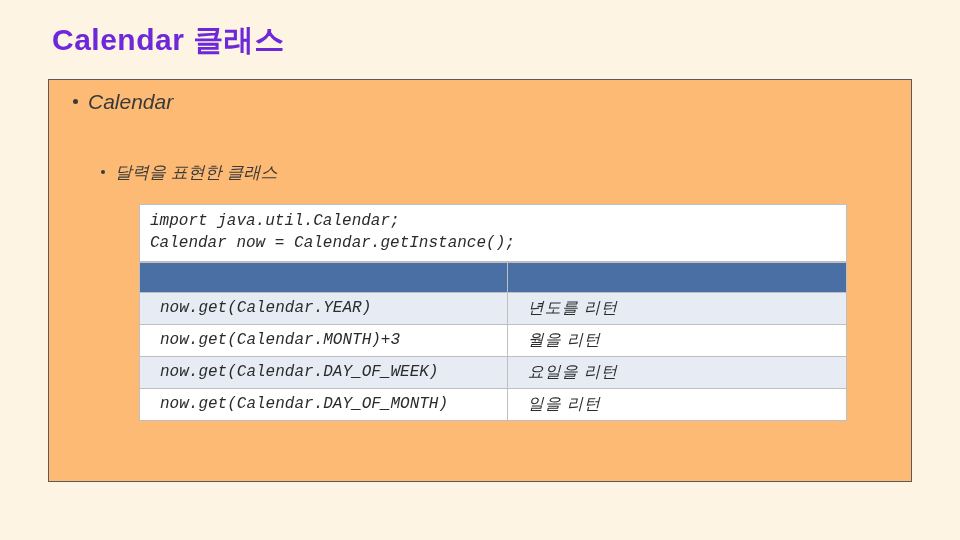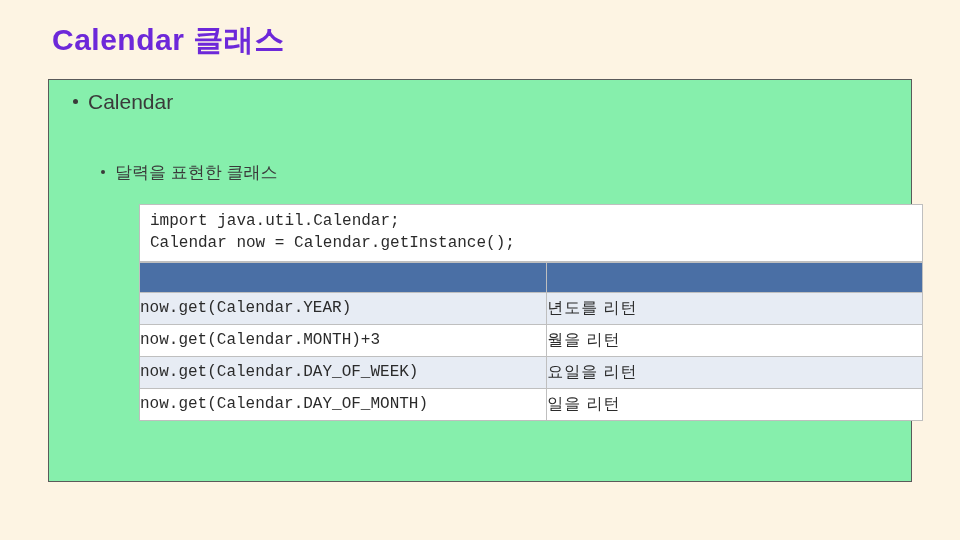--- a/index.html
+++ b/index.html
@@ -12,22 +12,23 @@
   .title {
     font-size: 30px;
     font-weight: 600;
     color: #6d28d9;
     letter-spacing: 0.5px;
     margin-bottom: 18px;
     margin-left: 4px;
   }
   .panel {
     border: 1px solid #5a5a5a;
-    background: #86efac;
+    background: #fdba74;
     padding: 10px 18px 60px 18px;
+    font-style: italic;
   }
   .h2 {
     font-size: 21px;
     color: #3a3a3a;
     margin-left: 6px;
     margin-bottom: 6px;
   }
   .bullet-dot {
     display: inline-block;
     width: 5px; height: 5px;
@@ -51,21 +52,21 @@
     width: 4px; height: 4px;
     background: #3a3a3a;
     border-radius: 50%;
     vertical-align: middle;
     margin-right: 10px;
     margin-bottom: 3px;
   }
   .strong-word { font-weight: 700; }
   .code-table-wrap {
     margin: 18px 0 0 72px;
-    width: 784px;
+    width: 708px;
   }
   .code-box {
     border: 1px solid #bfbfbf;
     background: #ffffff;
     padding: 6px 10px;
     font-family: Consolas, "Courier New", monospace;
     font-size: 16px;
     color: #2b2b2b;
     line-height: 1.35;
     white-space: pre;
@@ -76,21 +77,21 @@
     margin-top: 0;
     font-size: 16px;
   }
   .tbl tr.header-row td {
     background: #4a6fa5;
     height: 30px;
     border: 1px solid #bfbfbf;
   }
   .tbl td {
     border: 1px solid #bfbfbf;
-    padding: 5px 0;
+    padding: 5px 20px;
     vertical-align: middle;
   }
   .tbl tr.body-row:nth-child(even) td { background: #e7ecf4; }
   .tbl tr.body-row:nth-child(odd) td  { background: #ffffff; }
   .tbl td.code-cell {
     font-family: Consolas, "Courier New", monospace;
     color: #2b2b2b;
     width: 52%;
   }
   .tbl td.desc-cell {

